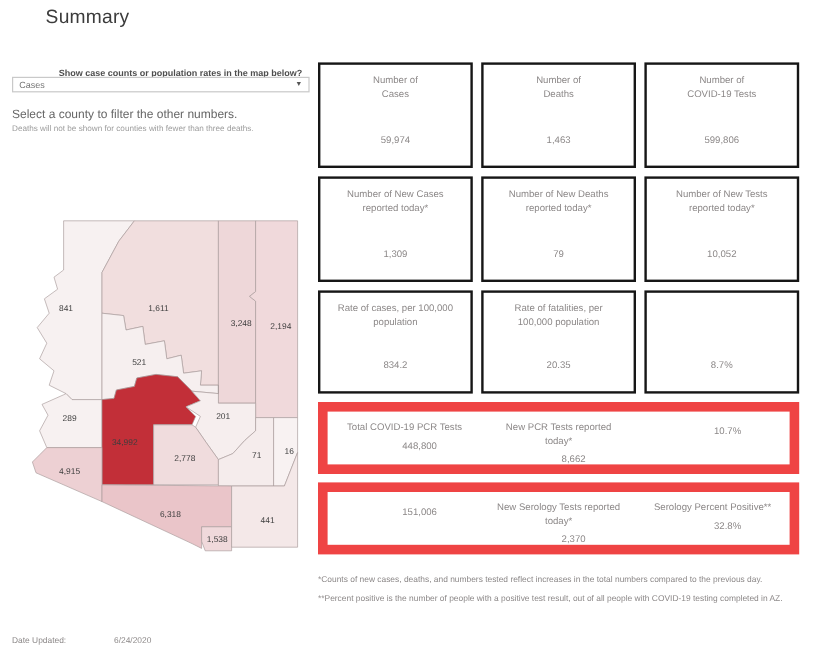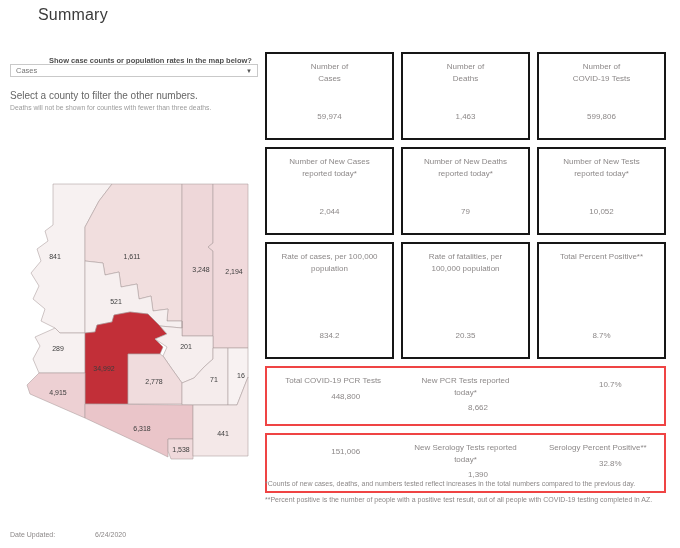--- a/index.html
+++ b/index.html
@@ -22,28 +22,28 @@
   .deaths-note{position:absolute;left:10px;top:104px;font-size:6.8px;color:#9c9c9c;}
   
   .map-wrap{position:absolute;left:15px;top:181px;width:245px;height:285px;}
   .map-wrap svg{display:block;}
   .map-wrap path{stroke:#a89a9a;stroke-width:.55;stroke-linejoin:round;}
   .map-label{font-family:"Liberation Sans",sans-serif;font-size:7px;fill:#3d3d3d;text-anchor:middle;}
   
   .stats{position:absolute;left:265px;top:52px;width:401px;}
   .stat-row{display:grid;grid-template-columns:1fr 1fr 1fr;gap:7px;margin-bottom:7px;}
   .stat-row.r12{height:88px;}
-  .stat-row.r3{height:117px;}
+  .stat-row.r3{height:86px;}
   .card{
     border:2px solid #161616;background:#fff;position:relative;text-align:center;box-sizing:border-box;
   }
   .card-title{margin-top:7px;font-size:8px;line-height:1.5;color:#8c8888;white-space:pre-line;padding:0 6px;}
   .card-value{position:absolute;left:0;right:0;bottom:17px;font-size:8px;color:#8c8888;}
   .band{
-    border:2px solid #ef4444;background:#fff;height:60px;box-sizing:border-box;margin-bottom:7px;
+    border:8px solid #ef4444;background:#fff;height:60px;box-sizing:border-box;margin-bottom:7px;
     display:grid;grid-template-columns:1fr 1fr 1fr;text-align:center;
   }
   .band-cell{padding-top:7px;}
   .band-title{font-size:8px;line-height:1.45;color:#8c8888;white-space:pre-line;}
   .band-value{margin-top:5px;font-size:8px;color:#8c8888;padding-left:25px;}
   
   .footnotes{position:absolute;left:265px;top:479px;width:401px;font-size:7px;line-height:1.45;color:#8c8888;}
   .footnotes p{margin:0 0 6px 0;}
   
   .date-label{position:absolute;left:10px;top:531px;font-size:7px;color:#8c8888;}
@@ -116,21 +116,21 @@
     <div class="card">
       <div class="card-title">Number of
 COVID-19 Tests</div>
       <div class="card-value">599,806</div>
     </div>
   </div>
   <div class="stat-row r12">
     <div class="card">
       <div class="card-title">Number of New Cases
 reported today*</div>
-      <div class="card-value">2,044</div>
+      <div class="card-value">1,309</div>
     </div>
     <div class="card">
       <div class="card-title">Number of New Deaths
 reported today*</div>
       <div class="card-value">79</div>
     </div>
     <div class="card">
       <div class="card-title">Number of New Tests
 reported today*</div>
       <div class="card-value">10,052</div>
@@ -141,21 +141,20 @@
       <div class="card-title">Rate of cases, per 100,000
 population</div>
       <div class="card-value">834.2</div>
     </div>
     <div class="card">
       <div class="card-title">Rate of fatalities, per
 100,000 population</div>
       <div class="card-value">20.35</div>
     </div>
     <div class="card">
-      <div class="card-title">Total Percent Positive**</div>
       <div class="card-value">8.7%</div>
     </div>
   </div>
 
   <div class="band">
     <div class="band-cell">
       <div class="band-title">Total COVID-19 PCR Tests</div>
       <div class="band-value">448,800</div>
     </div>
     <div class="band-cell">
@@ -168,21 +167,21 @@
     </div>
   </div>
 
   <div class="band">
     <div class="band-cell">
       <div class="band-value">151,006</div>
     </div>
     <div class="band-cell">
       <div class="band-title">New Serology Tests reported
 today*</div>
-      <div class="band-value">1,390</div>
+      <div class="band-value">2,370</div>
     </div>
     <div class="band-cell">
       <div class="band-title">Serology Percent Positive**</div>
       <div class="band-value">32.8%</div>
     </div>
   </div>
 </div>
 
 <div class="footnotes">
   <p>*Counts of new cases, deaths, and numbers tested reflect increases in the total numbers compared to the previous day.</p>

